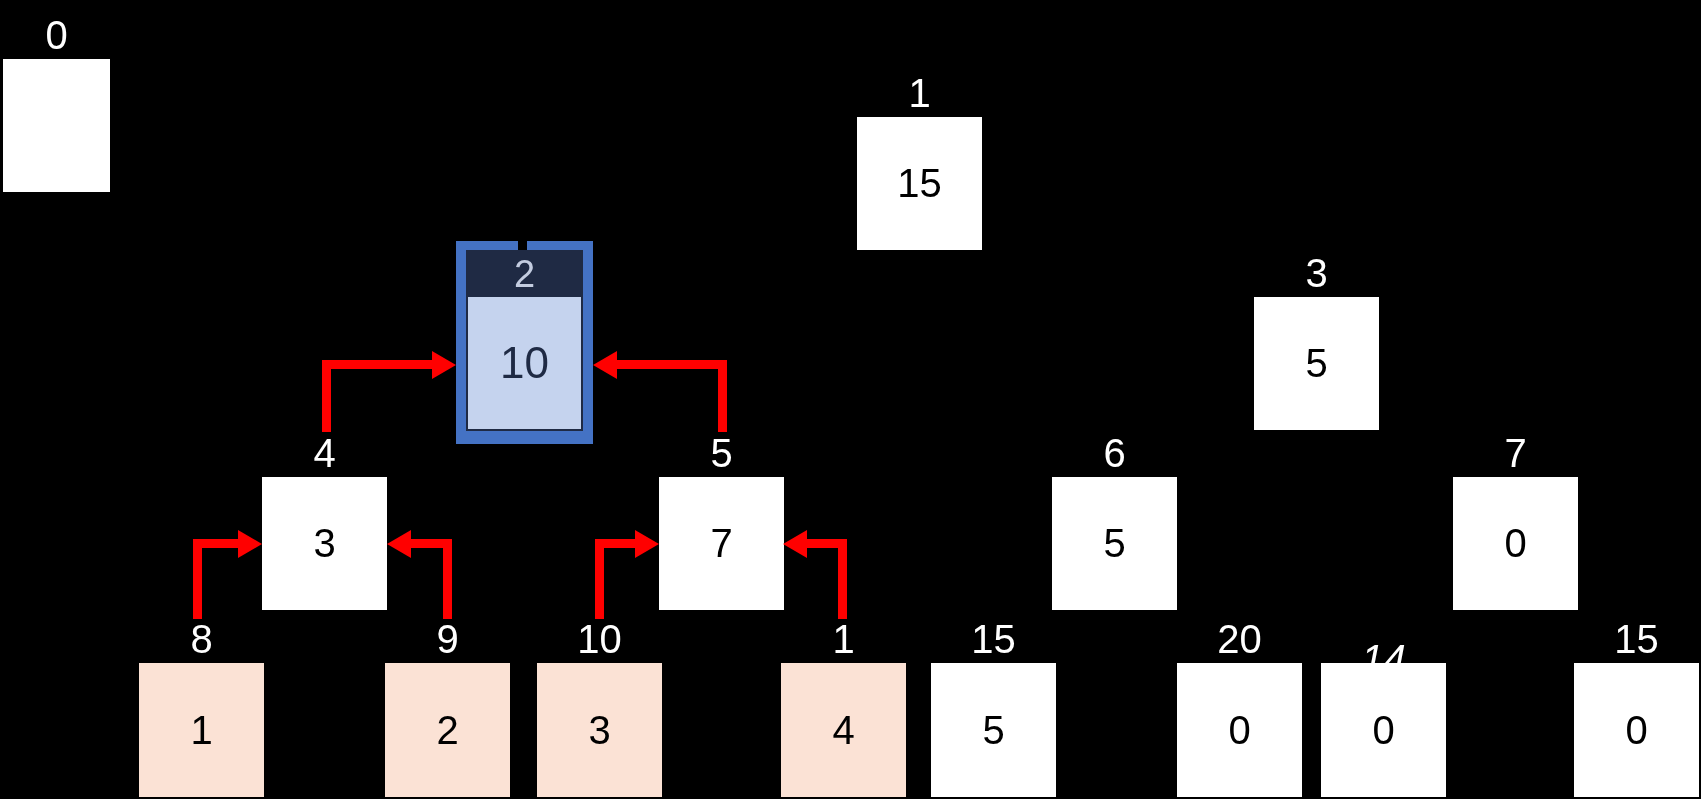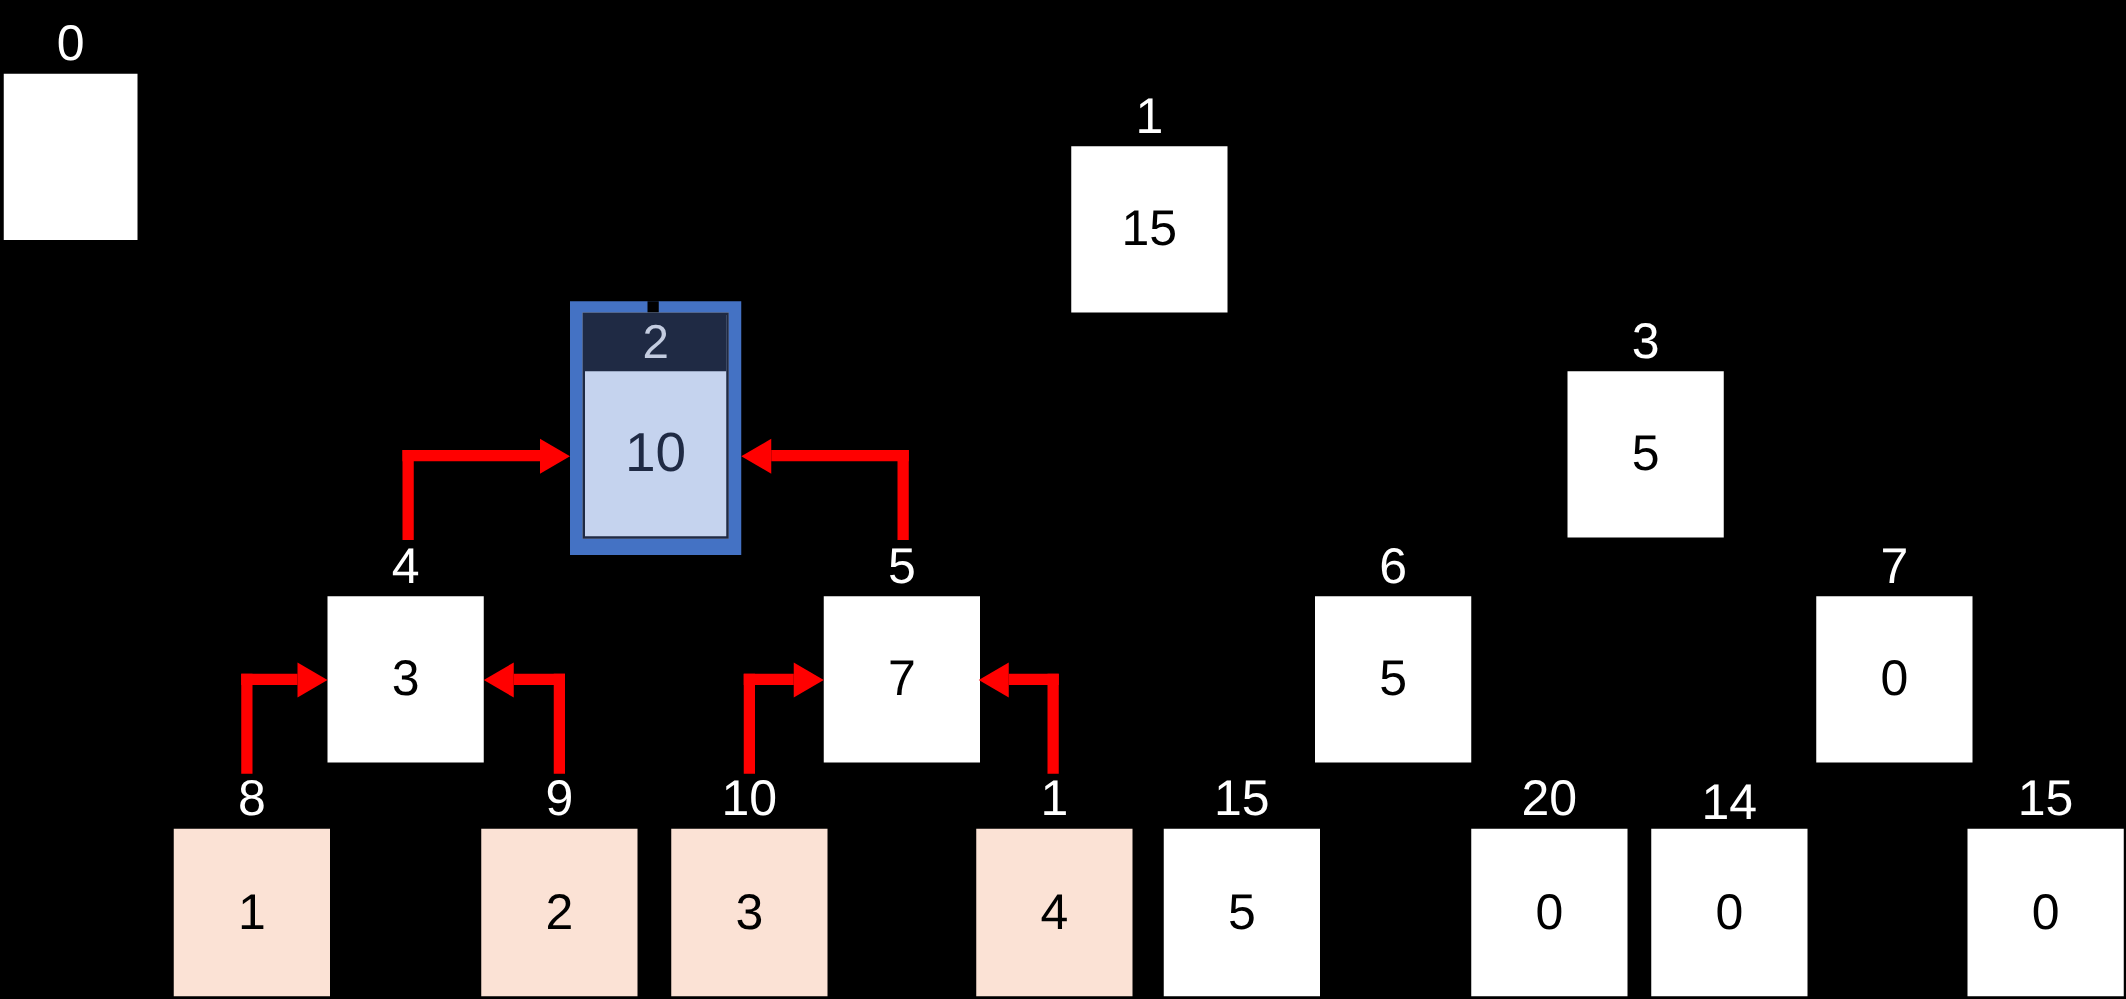--- a/index.html
+++ b/index.html
@@ -108,21 +108,21 @@
   <div class="lbl" style="left:931px;top:617px;width:125px;">15</div>
   <div class="box" style="left:931px;top:663px;width:125px;height:134px;">
     <span>5</span>
   </div>
 
   <div class="lbl" style="left:1177px;top:617px;width:125px;">20</div>
   <div class="box" style="left:1177px;top:663px;width:125px;height:134px;">
     <span>0</span>
   </div>
 
-  <div class="lbl" style="left:1321px;top:620px;width:125px;">14</div>
+  <div class="lbl" style="left:1321px;top:637px;width:125px;font-style:italic;">14</div>
   <div class="box" style="left:1321px;top:663px;width:125px;height:134px;">
     <span>0</span>
   </div>
 
   <div class="lbl" style="left:1574px;top:617px;width:125px;">15</div>
   <div class="box" style="left:1574px;top:663px;width:125px;height:134px;">
     <span>0</span>
   </div>
 
   <div>

